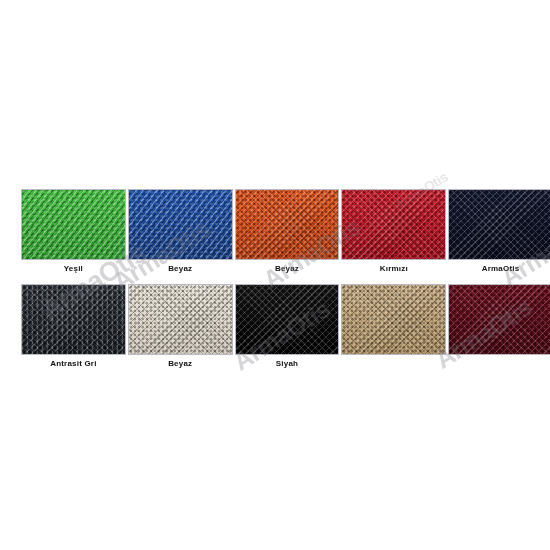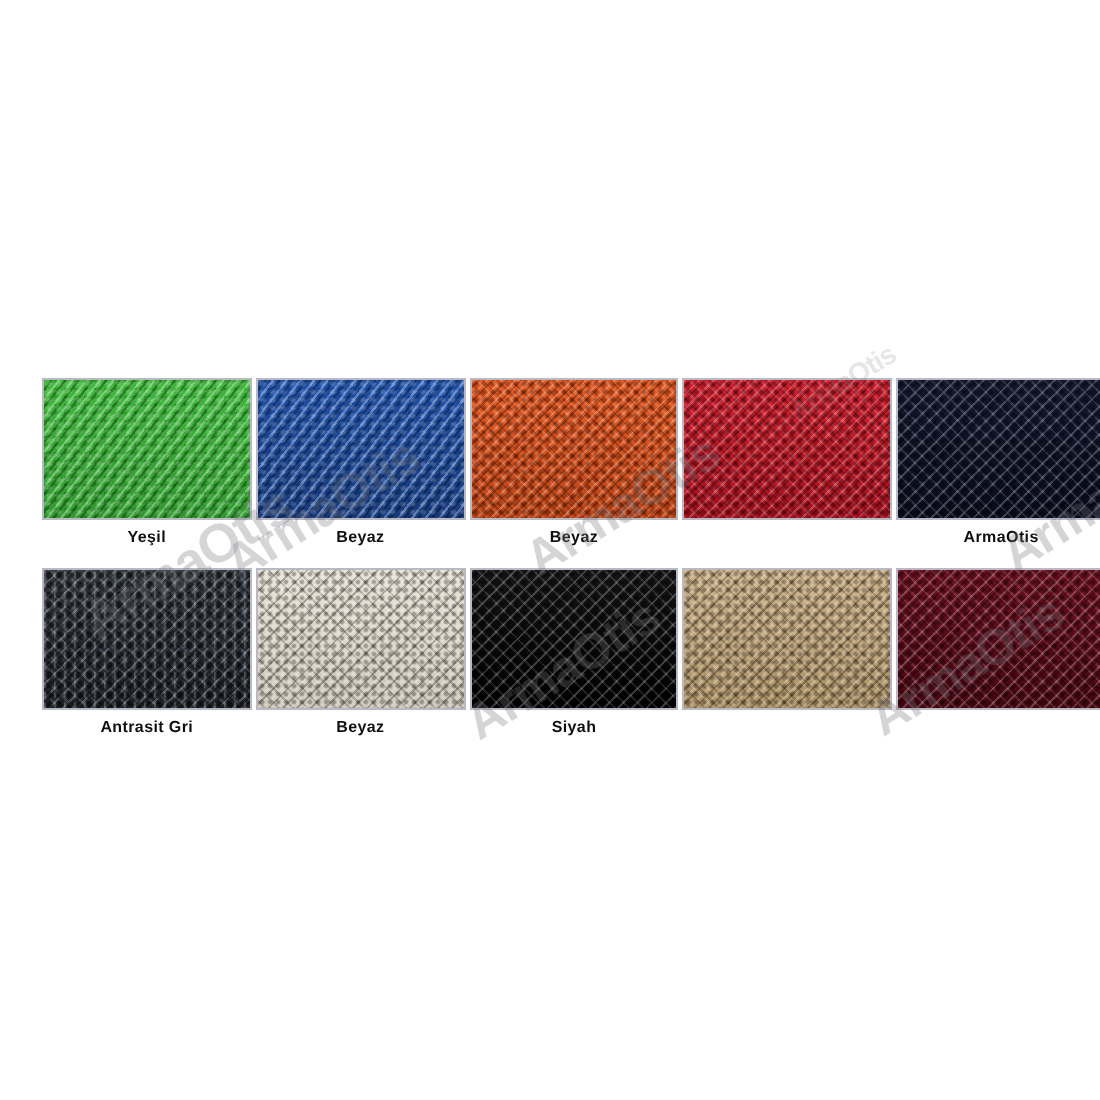--- a/index.html
+++ b/index.html
@@ -152,20 +152,21 @@
       <div class="swatch-cell">
         <div class="swatch knit" style="background-color: rgb(30, 80, 168); background-image: linear-gradient(rgb(30, 80, 168) 0%, rgb(20, 58, 126) 100%);"></div>
         <div class="swatch-label">Beyaz</div>
       </div>
       <div class="swatch-cell">
         <div class="swatch" style="background-color: rgb(232, 90, 34); background-image: linear-gradient(rgb(232, 90, 34) 0%, rgb(194, 67, 19) 100%);"></div>
         <div class="swatch-label">Beyaz</div>
       </div>
       <div class="swatch-cell">
         <div class="swatch" style="background-color: rgb(210, 32, 48); background-image: linear-gradient(rgb(210, 32, 48) 0%, rgb(169, 16, 30) 100%);"></div>
+        <div class="swatch-label">Kırmızı</div>
       </div>
       <div class="swatch-cell">
         <div class="swatch" style="background-color: rgb(21, 26, 51); background-image: linear-gradient(rgb(21, 26, 51) 0%, rgb(10, 13, 30) 100%);"></div>
         <div class="swatch-label">ArmaOtis</div>
       </div>
     </div>
 
     <div class="row-gap"></div>
 
     <div class="swatch-row">

